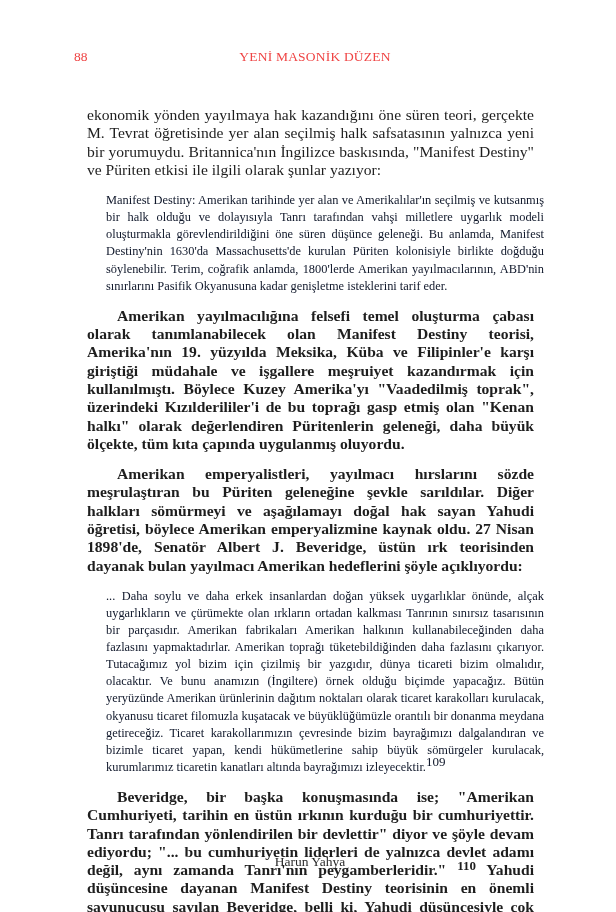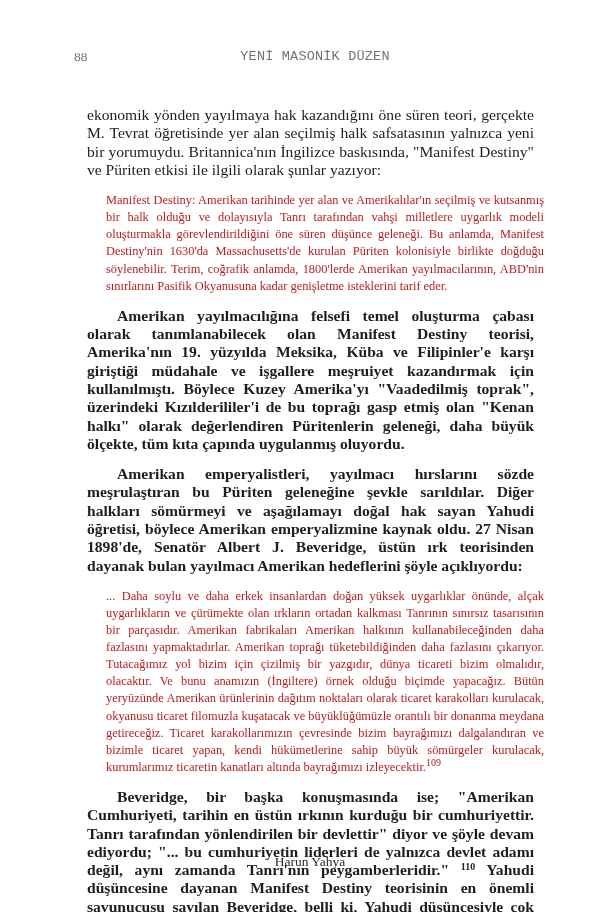--- a/index.html
+++ b/index.html
@@ -1,28 +1,28 @@
 <!DOCTYPE html>
 <html><head>
 <meta charset="utf-8">
 <style>
   html, body { margin: 0; padding: 0; background: #ffffff; }
   body { width: 616px; height: 912px; position: relative; overflow: hidden; color: #1d1d1d; }
   .page { position: absolute; left: 0; top: 0; width: 616px; height: 912px; background: #fff; }
   .running-head { position: absolute; top: 49px; left: 74px; width: 472px; height: 20px;
-    font-family: "Liberation Serif", "DejaVu Serif", serif; font-size: 13.5px; color: #737373; }
+    font-family: "Liberation Serif", "DejaVu Serif", serif; font-size: 13.5px; color: #ef4444; }
   .page-number { position: absolute; left: 0; top: 0; }
-  .book-title { position: absolute; left: 0; right: 0; top: 0; text-align: center; letter-spacing: 0.2px; padding-left: 10px; font-family: Liberation Mono, monospace; }
+  .book-title { position: absolute; left: 0; right: 0; top: 0; text-align: center; letter-spacing: 0.2px; padding-left: 10px; }
 
   .body { position: absolute; left: 75px; top: 94px; width: 471px;
     font-family: "Liberation Serif", "DejaVu Serif", serif; }
   .p { font-size: 15.6px; line-height: 18.3px; text-align: justify; margin: 12px; color: #1e1e1e; }
   .p.indent { text-indent: 30px; font-weight: bold; }
-  .quote { margin: 13px 2px 12px 31px; font-size: 12.4px; line-height: 17.1px; text-align: justify; color: #b91c1c; }
-  .sup { font-size: 10px; vertical-align: 5px; line-height: 0; }
+  .quote { margin: 13px 2px 12px 31px; font-size: 12.4px; line-height: 17.1px; text-align: justify; color: #0f172a; }
+  .sup { font-size: 13px; vertical-align: 5px; line-height: 0; }
 
   .footer { position: absolute; top: 854px; left: 0; width: 616px; text-align: center;
     font-family: "Liberation Serif", "DejaVu Serif", serif; font-size: 13.5px; color: #2a2a2a; padding-left: 2px; }
 </style>
 </head>
 <body>
 
 <div class="page">
 
   <div class="running-head">

